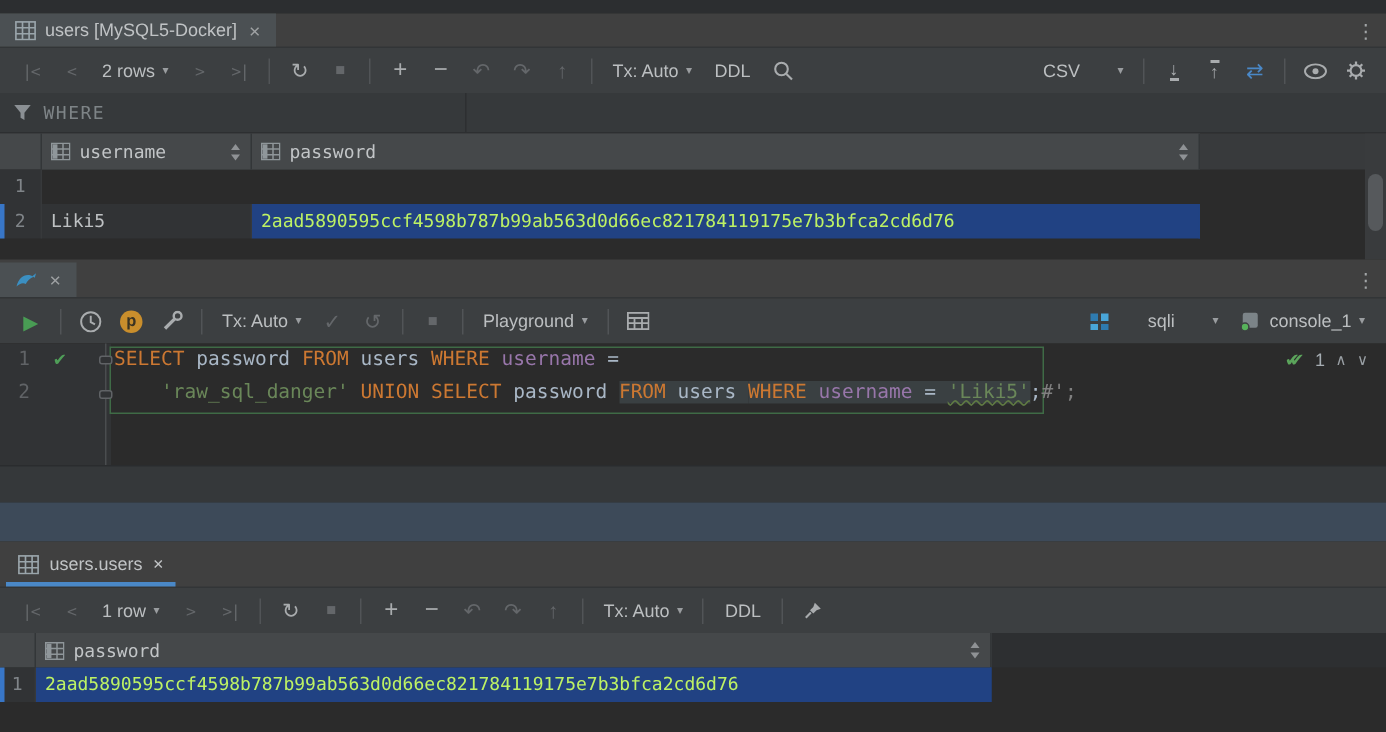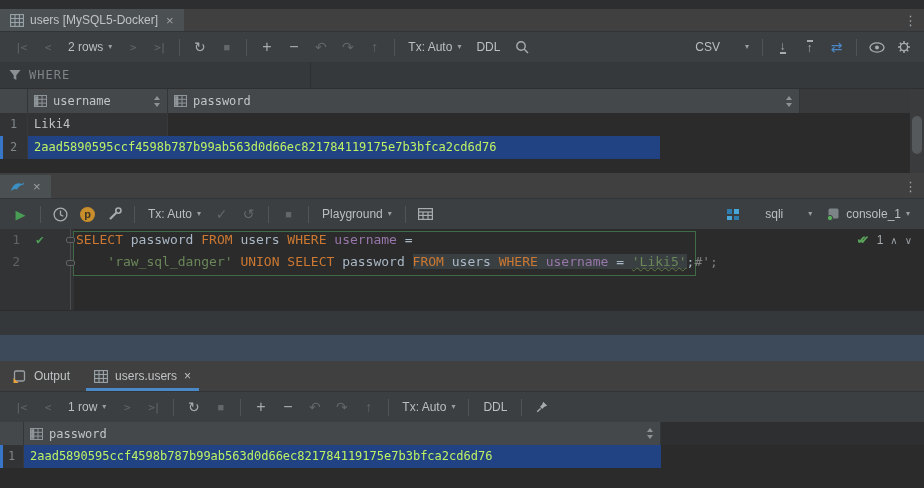--- a/index.html
+++ b/index.html
@@ -245,24 +245,24 @@
               <line x1="0.5" y1="4.3" x2="12.5" y2="4.3" stroke="#8f969a"></line>
               <line x1="0.5" y1="8.1" x2="12.5" y2="8.1" stroke="#8f969a"></line>
             </svg>
         </span>
         <span>password</span>
         <span class="sort"></span>
       </div>
     </div>
     <div class="grow" style="top:24px">
       <div class="cell num w-num-t">1</div>
-      <div class="cell w-user">Liki4</div>
     </div>
     <div class="grow" style="top:47px">
       <div class="cell num w-num-t">2</div>
+      <div class="cell w-user">Liki5</div>
       <div class="cell sel w-pass">2aad5890595ccf4598b787b99ab563d0d66ec821784119175e7b3bfca2cd6d76</div>
     </div>
     <div class="stripe" style="top:47px"></div>
     <div class="sbtrack"></div>
     <div class="sbthumb"></div>
   </div>
 
   <div class="abs tabbar tb-console">
     <div class="tab">
       <span>
@@ -361,29 +361,20 @@
       <span>1</span>
       <span class="updown">∧</span>
       <span class="updown">∨</span>
     </div>
   </div>
 
   <div class="abs splitter"></div>
   <div class="abs blueband"></div>
 
   <div class="abs tabbar tb-bottom">
-    <div class="btab">
-      <span>
-        <svg width="15" height="15" viewBox="0 0 15 15">
-            <rect x="2.5" y="2" width="10" height="10" rx="1.5" fill="none" stroke="#9aa0a4" stroke-width="1.3"></rect>
-            <path d="M1.5 14 L6.5 14 L1.5 9 Z" fill="#e8a33d"></path>
-          </svg>
-      </span>
-      <span>Output</span>
-    </div>
     <div class="btab">
       <span>
         <svg width="14" height="13" viewBox="0 0 14 13">
             <g stroke="#9aa5ab" stroke-width="1.1" fill="none">
           <rect x="0.6" y="0.6" width="12.8" height="11.8"></rect>
               <line x1="0.6" y1="4.5" x2="13.4" y2="4.5"></line>
           <line x1="0.6" y1="8.5" x2="13.4" y2="8.5"></line>
               <line x1="5" y1="0.6" x2="5" y2="12.4"></line>
               <line x1="9.4" y1="0.6" x2="9.4" y2="12.4"></line>
             </g>

